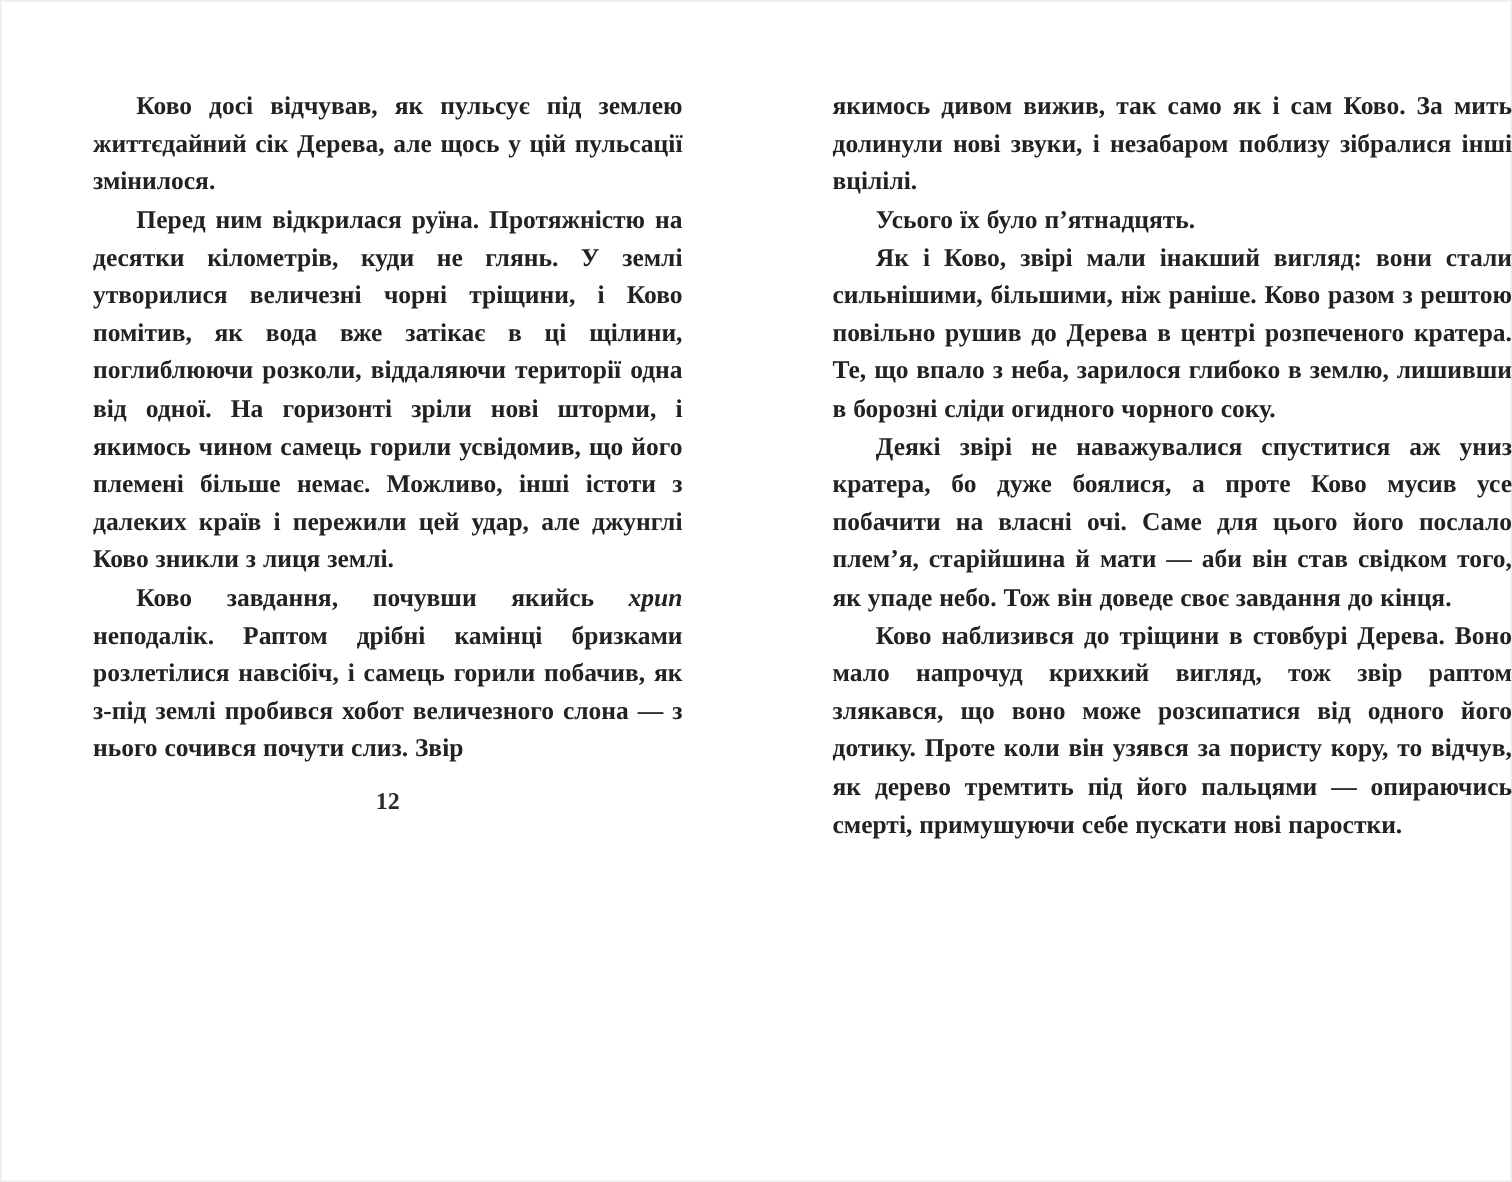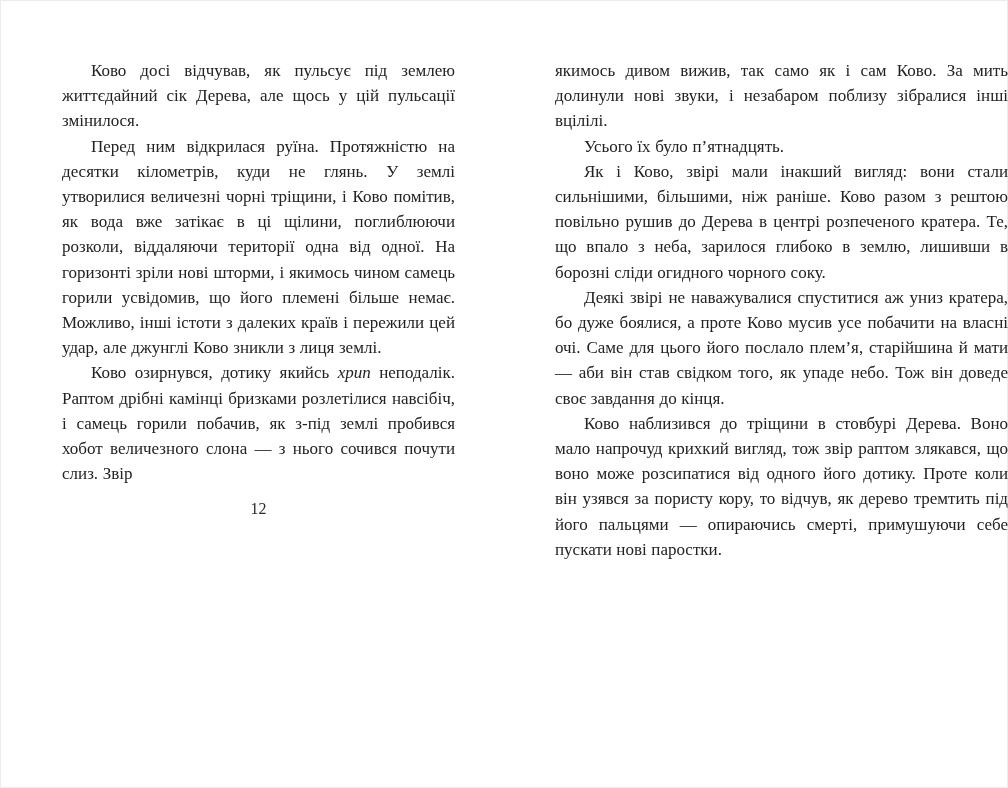--- a/index.html
+++ b/index.html
@@ -36,43 +36,45 @@
     line-height: 25.2px;
     text-align: justify;
     hyphens: auto;
     -webkit-hyphens: auto;
     word-spacing: 0.02em;
   }
   .page-text p.para {
     margin: 0;
     padding: 0;
     text-indent: 0;
+    font-weight: bold;
   }
   .page-text p.para.indent {
     text-indent: 1.7em;
   }
   .page-text .italic {
     font-style: italic;
   }
   .page-number {
     margin-top: 14px;
     text-align: center;
     font-size: 16px;
     color: #2a2a2a;
+    font-weight: bold;
   }
 </style>
 </head>
 <body>
 
 <div class="spread">
   <div class="page left">
     <div class="page-text">
         <p class="para indent"><span>Ково досі відчував, як пульсує під землею життєдайний сік Дерева, але щось у цій пульсації змінилося.</span></p>
         <p class="para indent"><span>Перед ним відкрилася руїна. Протяжністю на десятки кілометрів, куди не глянь. У землі утворилися величезні чорні тріщини, і Ково помітив, як вода вже затікає в ці щілини, поглиблюючи розколи, віддаляючи території одна від одної. На горизонті зріли нові шторми, і якимось чином самець горили усвідомив, що його племені більше немає. Можливо, інші істоти з далеких країв і пережили цей удар, але джунглі Ково зникли з лиця землі.</span></p>
-        <p class="para indent"><span>Ково озирнувся, дотику якийсь </span><span class="italic">хрип</span><span> неподалік. Раптом дрібні камінці бризками розлетілися навсібіч, і самець горили побачив, як з-під землі пробився хобот величезного слона — з нього сочився почути слиз. Звір</span></p>
+        <p class="para indent"><span>Ково завдання, почувши якийсь </span><span class="italic">хрип</span><span> неподалік. Раптом дрібні камінці бризками розлетілися навсібіч, і самець горили побачив, як з-під землі пробився хобот величезного слона — з нього сочився почути слиз. Звір</span></p>
       </div>
     <div class="page-number">12</div>
   </div>
   <div class="page right">
     <div class="page-text">
         <p class="para"><span>якимось дивом вижив, так само як і сам Ково. За мить долинули нові звуки, і незабаром поблизу зібралися інші вцілілі.</span></p>
         <p class="para indent"><span>Усього їх було п’ятнадцять.</span></p>
         <p class="para indent"><span>Як і Ково, звірі мали інакший вигляд: вони стали сильнішими, більшими, ніж раніше. Ково разом з рештою повільно рушив до Дерева в центрі розпеченого кратера. Те, що впало з неба, зарилося глибоко в землю, лишивши в борозні сліди огидного чорного соку.</span></p>
         <p class="para indent"><span>Деякі звірі не наважувалися спуститися аж униз кратера, бо дуже боялися, а проте Ково мусив усе побачити на власні очі. Саме для цього його послало плем’я, старійшина й мати — аби він став свідком того, як упаде небо. Тож він доведе своє завдання до кінця.</span></p>
         <p class="para indent"><span>Ково наблизився до тріщини в стовбурі Дерева. Воно мало напрочуд крихкий вигляд, тож звір раптом злякався, що воно може розсипатися від одного його дотику. Проте коли він узявся за пористу кору, то відчув, як дерево тремтить під його пальцями — опираючись смерті, примушуючи себе пускати нові паростки.</span></p>

